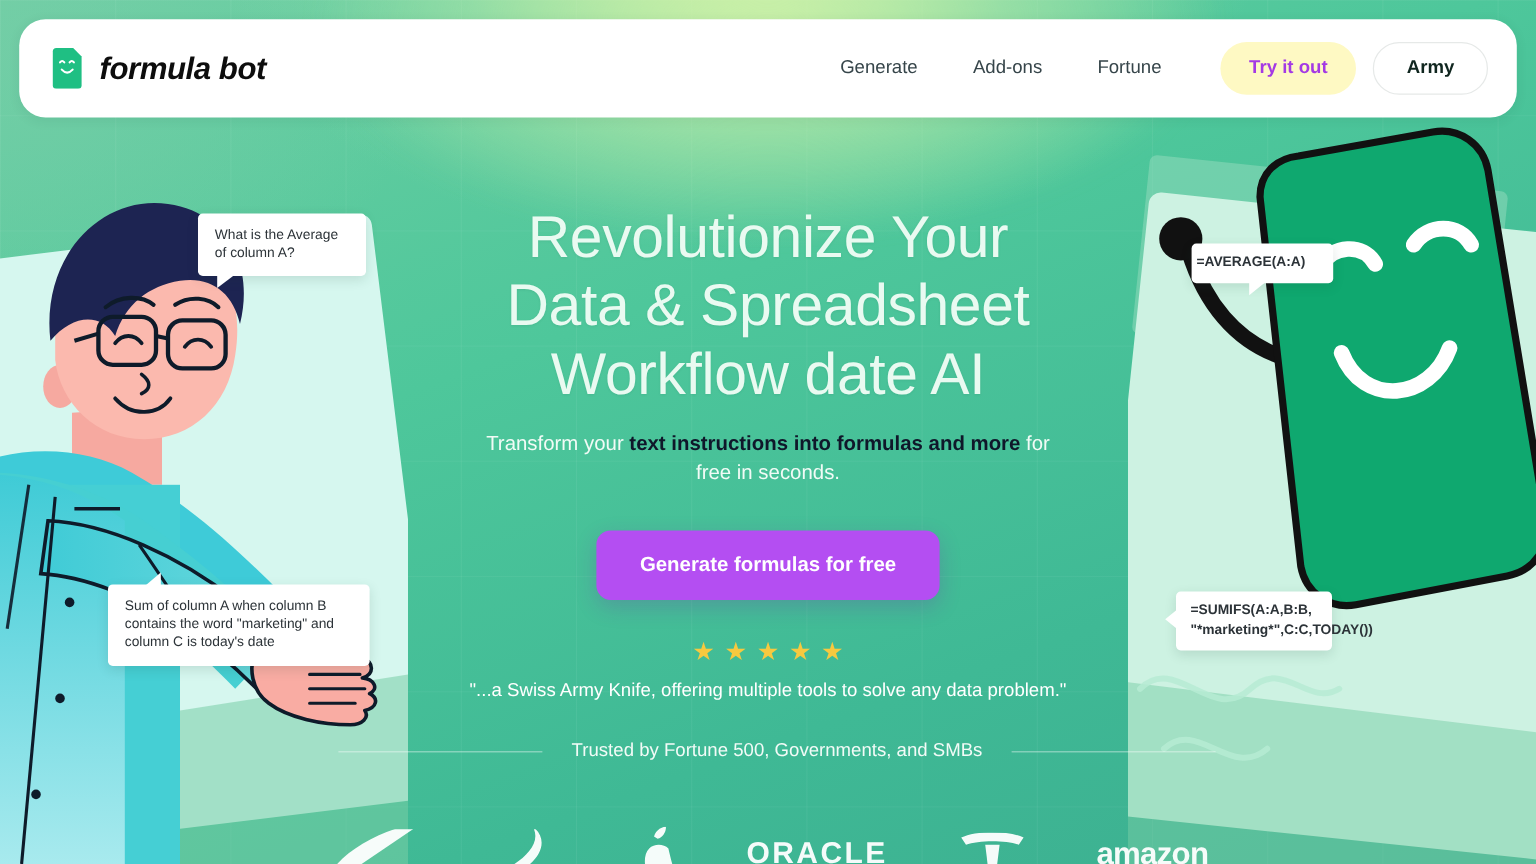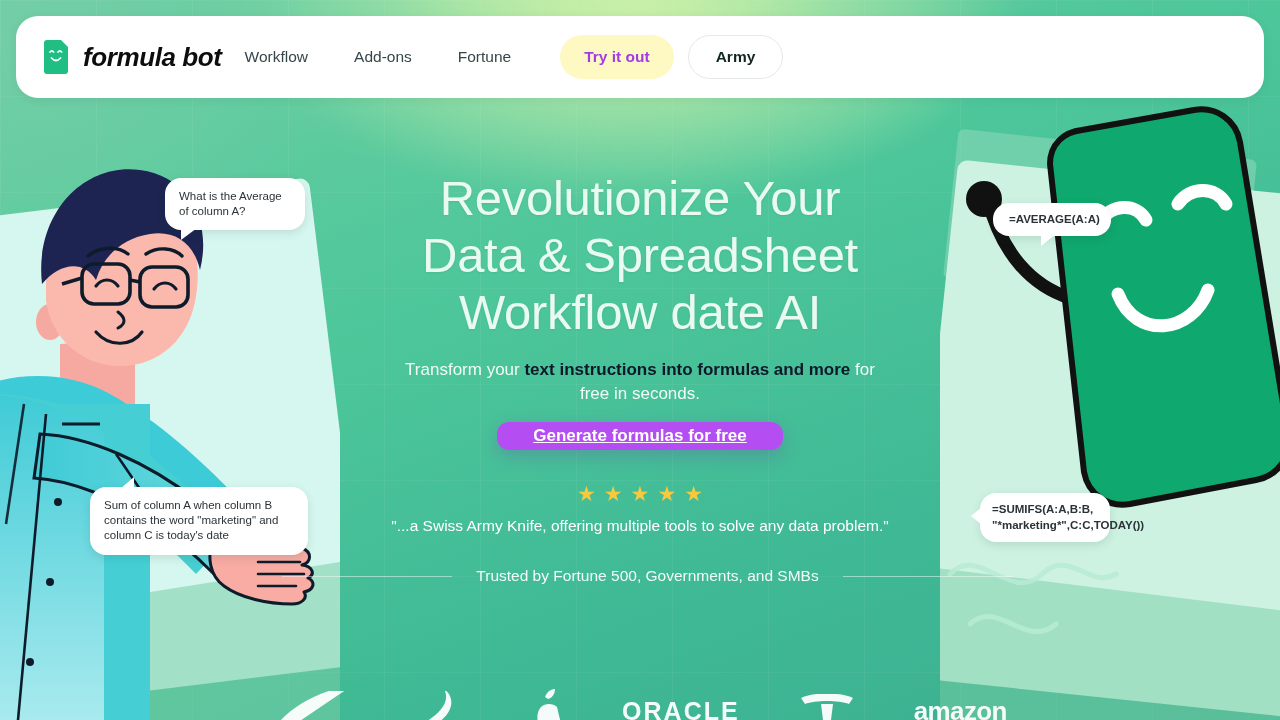--- a/index.html
+++ b/index.html
@@ -33,21 +33,21 @@
     background:radial-gradient(closest-side, rgba(214,244,170,0.75), rgba(214,244,170,0));
     filter:blur(10px);
     pointer-events:none;
   }
 
   
   .header{
     position:absolute; left:16px; top:16px; width:1248px; height:82px;
     background:#ffffff; border-radius:22px;
     box-shadow:0 2px 10px rgba(20,60,45,0.08);
-    display:flex; align-items:center; 
+    display:flex; align-items:center; justify-content:space-between;
     padding:0 24px 0 26px;
     z-index:40;
   }
   .brand{ display:flex; align-items:center; gap:13px; }
   .brand-mark{
     width:28px; height:34px; position:relative; flex:none;
   }
   .brand-mark svg{ display:block; }
   .brand-name{
     font-size:26px; font-weight:700; color:#0d0d0d; letter-spacing:-0.4px;
@@ -113,21 +113,21 @@
     transform:rotate(-9deg); border-radius:8px;
   }
   .ribbon-r{
     position:absolute; right:-60px; bottom:-30px; width:460px; height:160px;
     background:rgba(120,205,165,0.5);
     transform:rotate(7deg); border-radius:8px;
   }
 
   
   .bubble{
-    position:absolute; background:#ffffff; border-radius:16px;
+    position:absolute; background:#ffffff; border-radius:4px;
     padding:11px 14px; color:#2c3338; line-height:1.32;
     box-shadow:0 3px 10px rgba(20,60,45,0.13);
     z-index:20;
   }
   .bubble:after{
     content:""; position:absolute; width:0; height:0;
   }
   .bubble-q1{
     left:165px; top:178px; width:140px; font-size:11.5px;
   }
@@ -139,21 +139,21 @@
   .bubble-q2{
     left:90px; top:487px; width:218px; font-size:11.5px;
   }
   .bubble-q2:after{
     left:30px; top:-10px;
     border-left:14px solid transparent; border-right:0 solid transparent;
     border-bottom:12px solid #ffffff;
   }
   .bubble-f1{
     left:993px; top:203px; width:118px; font-size:11.5px; font-weight:700;
-    padding:9px 16px; text-align:left;
+    padding:9px 4px; text-align:left;
   }
   .bubble-f1:after{
     left:48px; bottom:-10px;
     border-left:0 solid transparent; border-right:15px solid transparent;
     border-top:12px solid #ffffff;
   }
   .bubble-f2{
     left:980px; top:493px; width:130px; font-size:11.5px; font-weight:700;
     padding:9px 12px; line-height:1.35;
   }
@@ -176,28 +176,27 @@
     color:#e9faf1; text-align:center; letter-spacing:-0.3px;
     text-shadow:0 1px 2px rgba(30,90,70,0.10);
     width:620px;
   }
   .subhead{
     margin-top:17px; width:470px; text-align:center;
     font-size:17px; line-height:24px; color:#f1fbf6;
   }
   .subhead b{ font-weight:700; color:#0f172a; }
   .cta{
-    margin-top:16px;
+    margin-top:36px;
     background:#b44ef2; color:#ffffff;
     font-size:17px; font-weight:700;
     border:none; border-radius:12px;
-    padding:4px 36px; cursor:pointer;
+    padding:19px 36px; cursor:pointer;
     box-shadow:0 6px 18px rgba(120,30,170,0.22);
     white-space:nowrap;
-    text-decoration:underline;
   }
   .stars{
     margin-top:33px; display:flex; gap:8px; align-items:center;
   }
   .star{ color:#f7c93f; font-size:21px; line-height:1; }
   .quote{
     margin-top:13px; font-size:15.5px; color:#ffffff; text-align:center;
     white-space:nowrap;
   }
   .trusted-row{
@@ -343,21 +342,21 @@
         <path d="M2 3 a3 3 0 0 1 3-3 h14 l7 7 v24 a3 3 0 0 1-3 3 h-18 a3 3 0 0 1-3-3 z" fill="#1fbf83"></path>
         <path d="M8 12 q1.8-2.4 3.6 0" stroke="#ffffff" stroke-width="1.7" fill="none" stroke-linecap="round"></path>
         <path d="M16 12 q1.8-2.4 3.6 0" stroke="#ffffff" stroke-width="1.7" fill="none" stroke-linecap="round"></path>
         <path d="M9.5 18 q4.5 5 9 0" stroke="#ffffff" stroke-width="1.8" fill="none" stroke-linecap="round"></path>
       </svg>
     </span>
     <span class="brand-name">formula bot</span>
   </div>
 
   <nav class="nav">
-    <a class="nav-link" href="#">Workflow</a>
+    <a class="nav-link" href="#">Generate</a>
     <a class="nav-link" href="#">Add-ons</a>
     <a class="nav-link" href="#">Fortune</a>
     <button class="btn-try">Try it out</button>
     <button class="btn-login">Army</button>
   </nav>
 </div>
 
 <div class="hero">
   <h1 class="headline">
     <span>Revolutionize Your</span><br>

